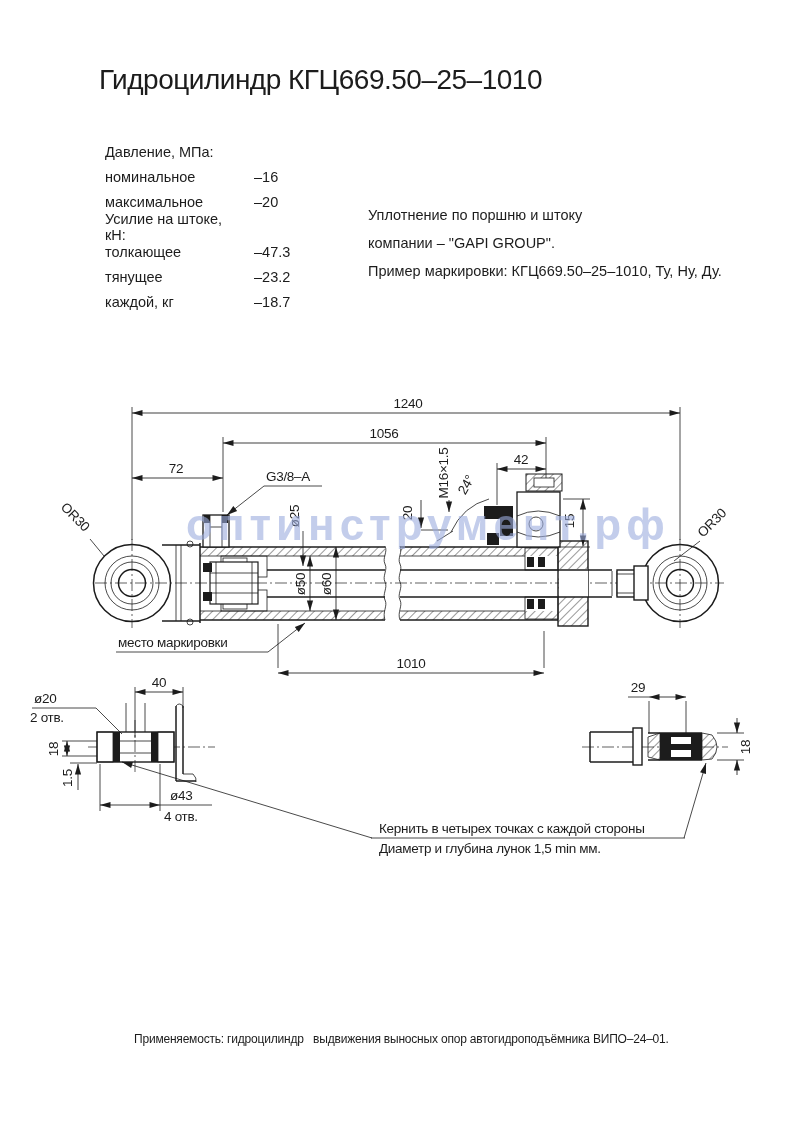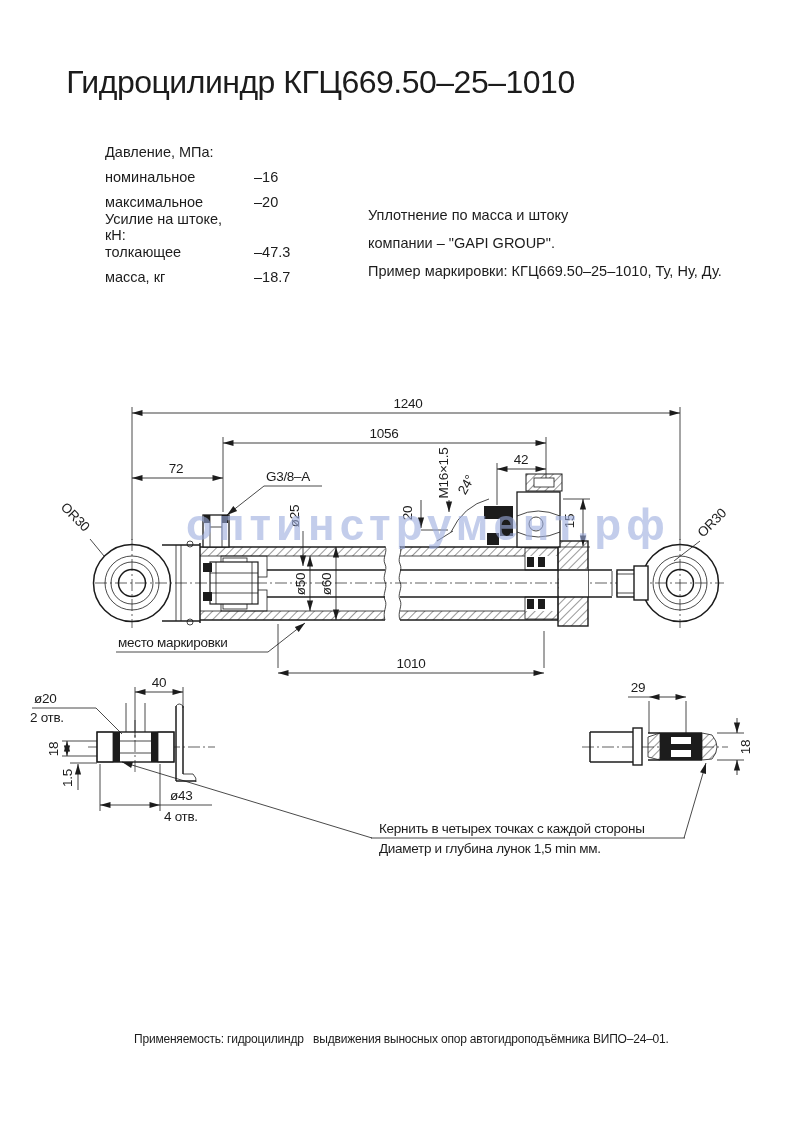--- a/index.html
+++ b/index.html
@@ -1,19 +1,19 @@
 <!DOCTYPE html>
 <html><head>
 <meta charset="utf-8">
 <style>
   html,body{margin:0;padding:0;background:#fff;}
   #page{position:relative;width:793px;height:1123px;background:#ffffff;overflow:hidden;
         font-family:"Liberation Sans",sans-serif;color:#1c1c1c;}
   .abs{position:absolute;}
-  #title{top:64px;left:0;width:641px;text-align:center;font-size:32px;letter-spacing:-0.5px;}
+  #title{top:64px;left:0;width:641px;text-align:center;font-size:28px;letter-spacing:-0.5px;}
   #specs{top:139px;left:105px;font-size:14.5px;}
   .spec-row{display:flex;height:25px;align-items:center;}
   .spec-label{width:135px;}
   .spec-value{width:70px;margin-left:14px;}
   #sealnote{top:201px;left:368px;font-size:14.5px;line-height:28px;}
   #footer{top:1032px;left:134px;font-size:12px;white-space:pre;letter-spacing:-0.2px;}
   #watermark{top:500px;left:186px;font-size:44px;font-weight:bold;letter-spacing:5px;
              color:rgba(155,172,222,0.6);z-index:5;pointer-events:none;}
   svg{position:absolute;top:0;left:0;z-index:1;}
   svg text{fill:#1c1c1c;font-family:"Liberation Sans",sans-serif;font-size:13.5px;letter-spacing:-0.3px;}
@@ -46,27 +46,31 @@
       </div>
     <div class="spec-row">
         <span class="spec-label">Усилие на штоке, кН:</span>
         <span class="spec-value"></span>
       </div>
     <div class="spec-row">
         <span class="spec-label">толкающее</span>
         <span class="spec-value">–47.3</span>
       </div>
     <div class="spec-row">
-        <span class="spec-label">масса, кг</span>
+        <span class="spec-label">тянущее</span>
+        <span class="spec-value">–23.2</span>
+      </div>
+    <div class="spec-row">
+        <span class="spec-label">каждой, кг</span>
         <span class="spec-value">–18.7</span>
       </div>
   </div>
 
   <div id="sealnote" class="abs">
-    <div>Уплотнение по масса и штоку</div>
+    <div>Уплотнение по поршню и штоку</div>
     <div>компании – "GAPI GROUP".</div>
     <div>Пример маркировки: КГЦ669.50–25–1010, Ту, Ну, Ду.</div>
   </div>
 
   <svg width="793" height="1123" viewBox="0 0 793 1123">
     <defs>
       <marker id="ar" orient="auto-start-reverse" markerUnits="userSpaceOnUse" markerWidth="12" markerHeight="8" refX="11" refY="4">
         <path d="M0.5,0.9 L11,4 L0.5,7.1 Z" fill="#1c1c1c"></path>
       </marker>
       <pattern id="h1" patternUnits="userSpaceOnUse" width="6" height="6" patternTransform="rotate(45)">

